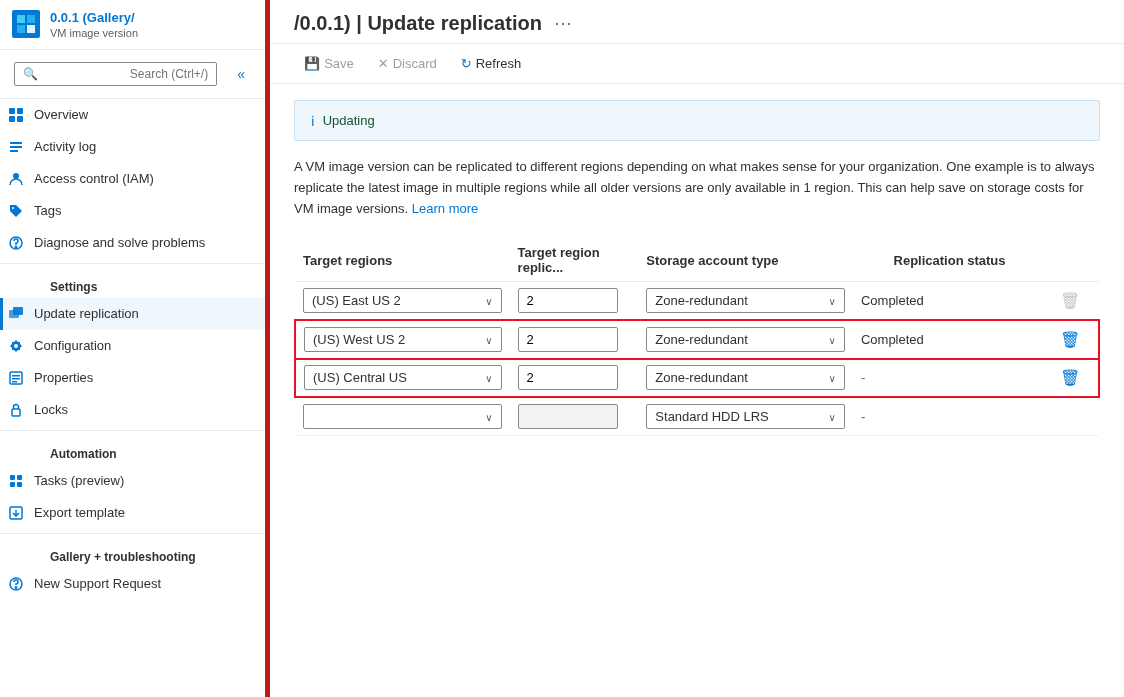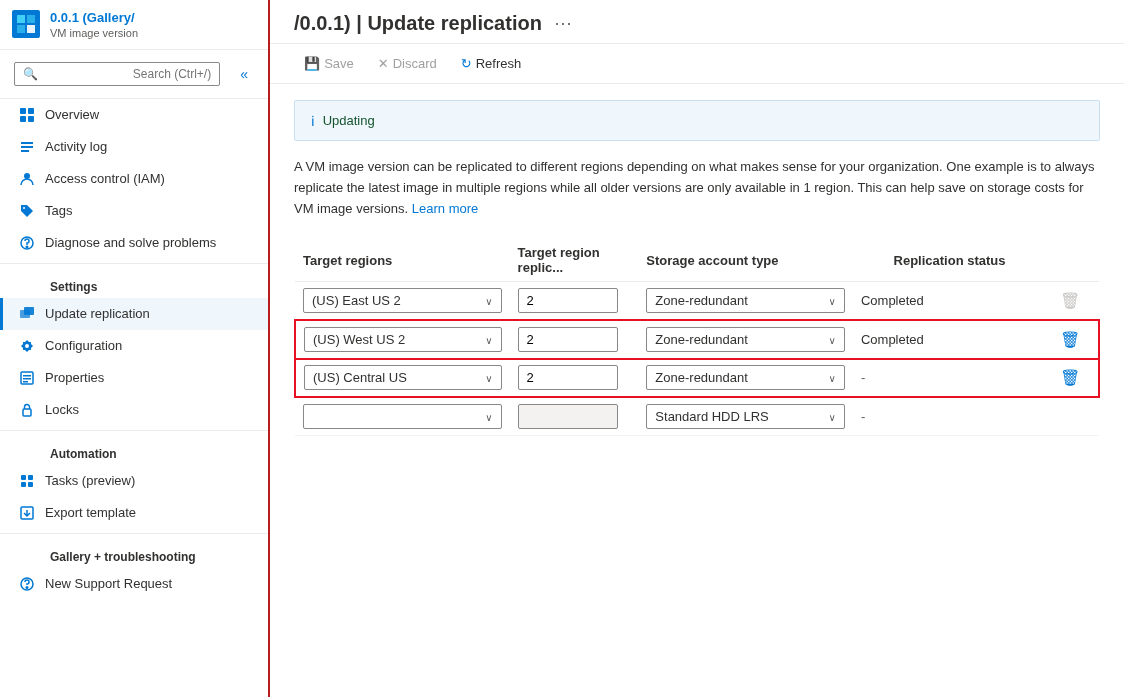--- a/index.html
+++ b/index.html
@@ -3,21 +3,21 @@
   <meta charset="utf-8">
   <style>
     * { box-sizing: border-box; margin: 0; padding: 0; }
     body { font-family: 'Segoe UI', Arial, sans-serif; font-size: 13px; color: #323130; background: #fff; display: flex; height: 697px; overflow: hidden; }
 
     
     .sidebar {
       width: 270px;
       min-width: 270px;
       background: #fff;
-      border-right: 2px solid #b91c1c;
+      border-right: 5px solid #b91c1c;
       display: flex;
       flex-direction: column;
       height: 100%;
       overflow-y: auto;
     }
 
     .sidebar-header {
       display: flex;
       align-items: center;
       padding: 10px 12px;
@@ -75,21 +75,21 @@
       align-items: center;
       padding: 4px 10px 4px 4px;
       border-bottom: 1px solid #edebe9;
     }
 
     .sidebar-nav { display: flex; flex-direction: column; }
 
     .nav-item {
       display: flex;
       align-items: center;
-      padding: 8px 16px;
+      padding: 8px 5px;
       cursor: pointer;
       gap: 10px;
       border-left: 3px solid transparent;
     }
     .nav-item.active { background: #eff6fc; border-left: 3px solid #0078d4; }
     .nav-item-icon { width: 16px; height: 16px; flex-shrink: 0; display: flex; align-items: center; justify-content: center; }
     .nav-item-label { font-size: 13px; }
 
     .section-header {
       padding: 12px 12px 4px 12px;

